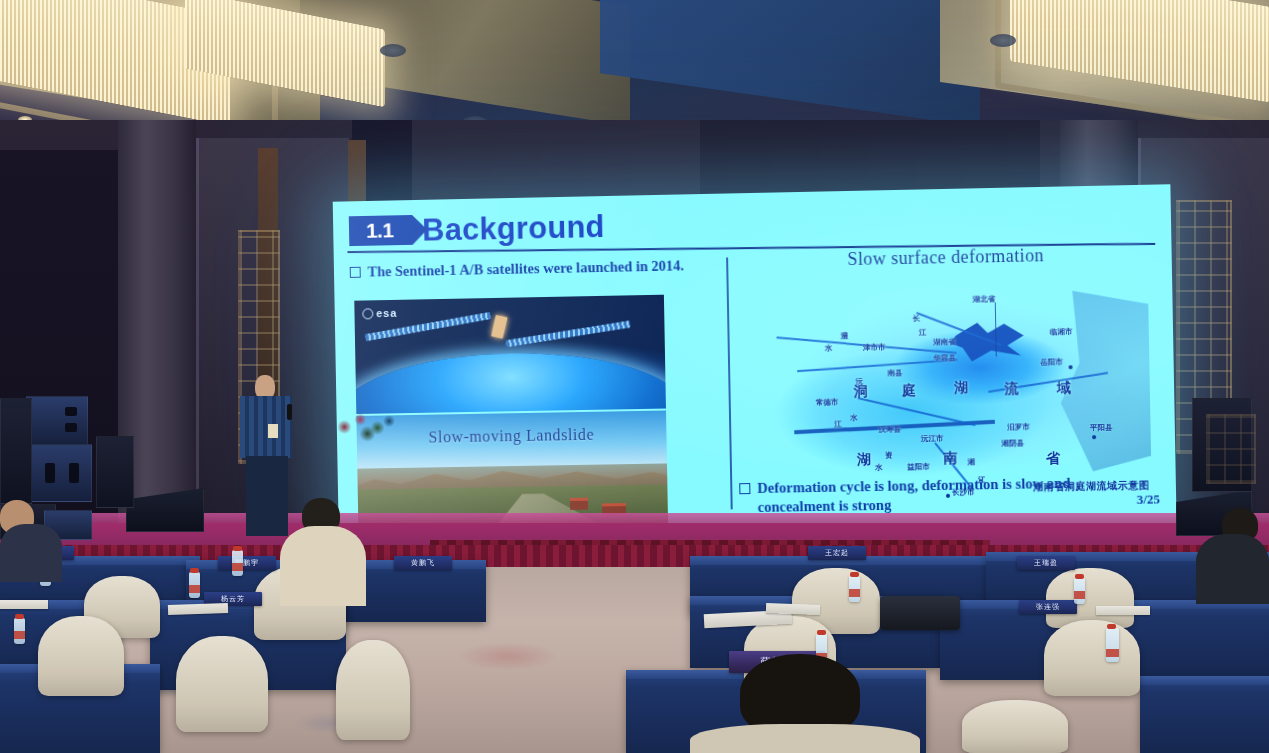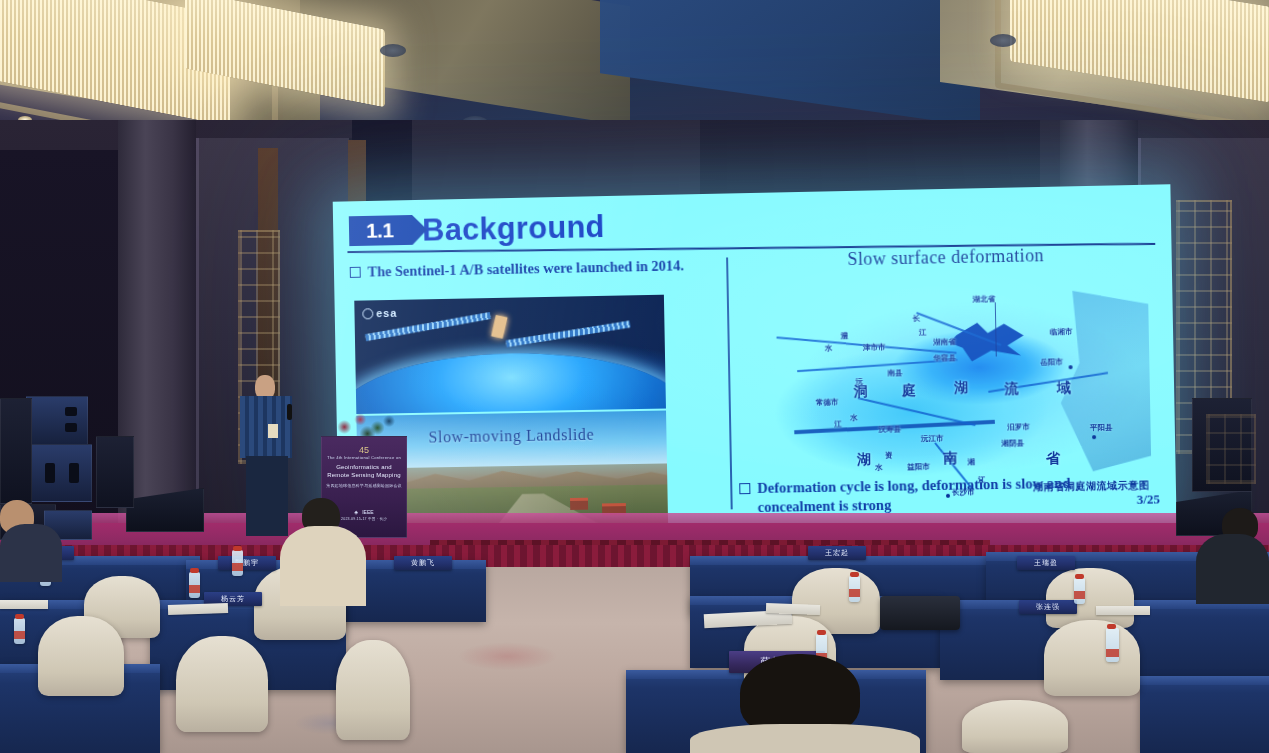--- a/index.html
+++ b/index.html
@@ -384,32 +384,20 @@
   <div>
     <div class="person-head" style="left:255px;top:375px;width:20px;height:24px;"></div>
     <div class="person-body" style="left:240px;top:396px;width:52px;height:62px;
       background:repeating-linear-gradient(90deg,#2b4a7c 0 5px,#1d3660 5px 9px);"></div>
     <div class="person-body" style="left:246px;top:456px;width:42px;height:80px;background:#1a2740;"></div>
     <div style="position:absolute;left:287px;top:404px;width:5px;height:16px;background:#111;border-radius:2px;"></div>
     <div style="position:absolute;left:268px;top:424px;width:10px;height:14px;background:#e6dcc0;"></div>
   </div>
 
   <div class="flowers"></div>
-  <div class="podium">
-    <div class="podium-logo">45</div>
-    <div class="podium-txt">The 4th International Conference on</div>
-    <div class="podium-txt" style="top:26px;font-size:6px;color:#e7ecff;">Geoinformatics and</div>
-    <div class="podium-txt" style="top:34px;font-size:6px;color:#e7ecff;">Remote Sensing Mapping</div>
-    <div class="podium-txt" style="top:46px;font-size:4px;">第四届地球信息科学与遥感测绘国际会议</div>
-    <div class="ieee">
-      <span>◈</span>
-      <span>IEEE</span>
-    </div>
-    <div class="podium-txt" style="top:80px;font-size:3.6px;">2023.09.15-17  中国 · 长沙</div>
-  </div>
 
   <div class="floor">
     <div class="carpet-pat"></div>
   </div>
 
   <div class="table" style="left:0;top:556px;width:200px;height:58px;">
       <div class="table-top"></div>
     </div>
   <div class="table" style="left:186px;top:560px;width:300px;height:62px;">
       <div class="table-top"></div>

